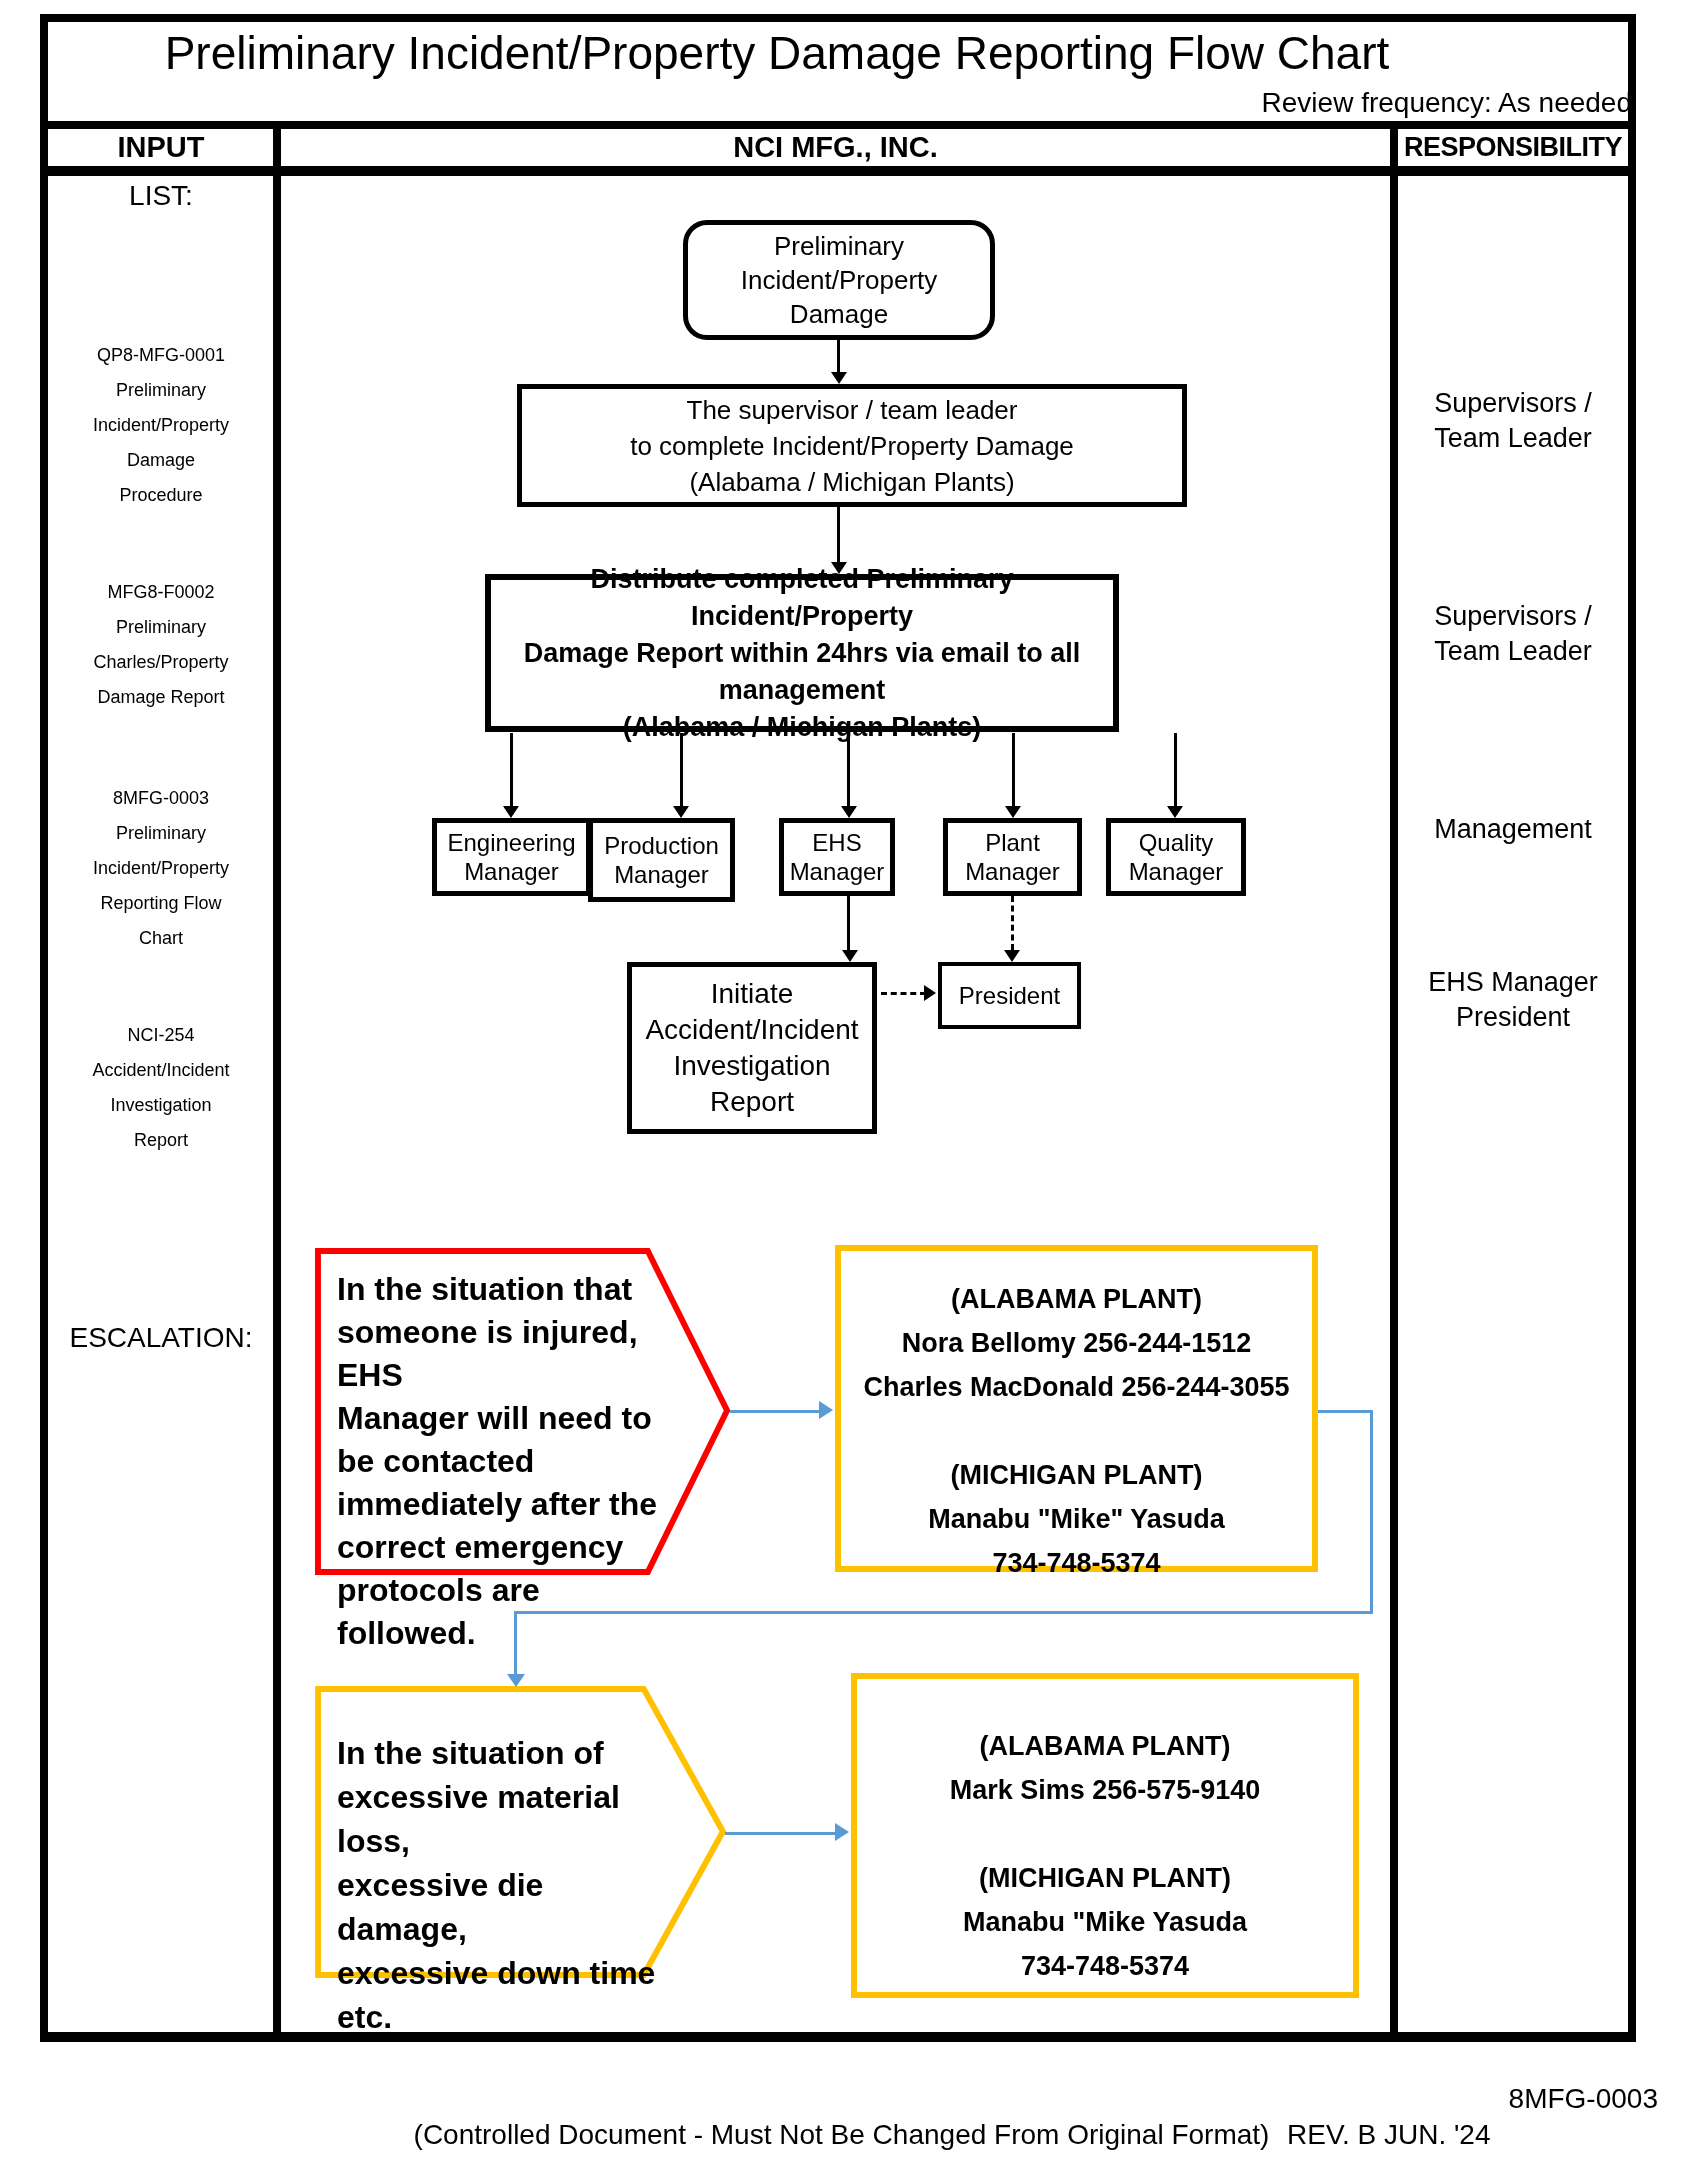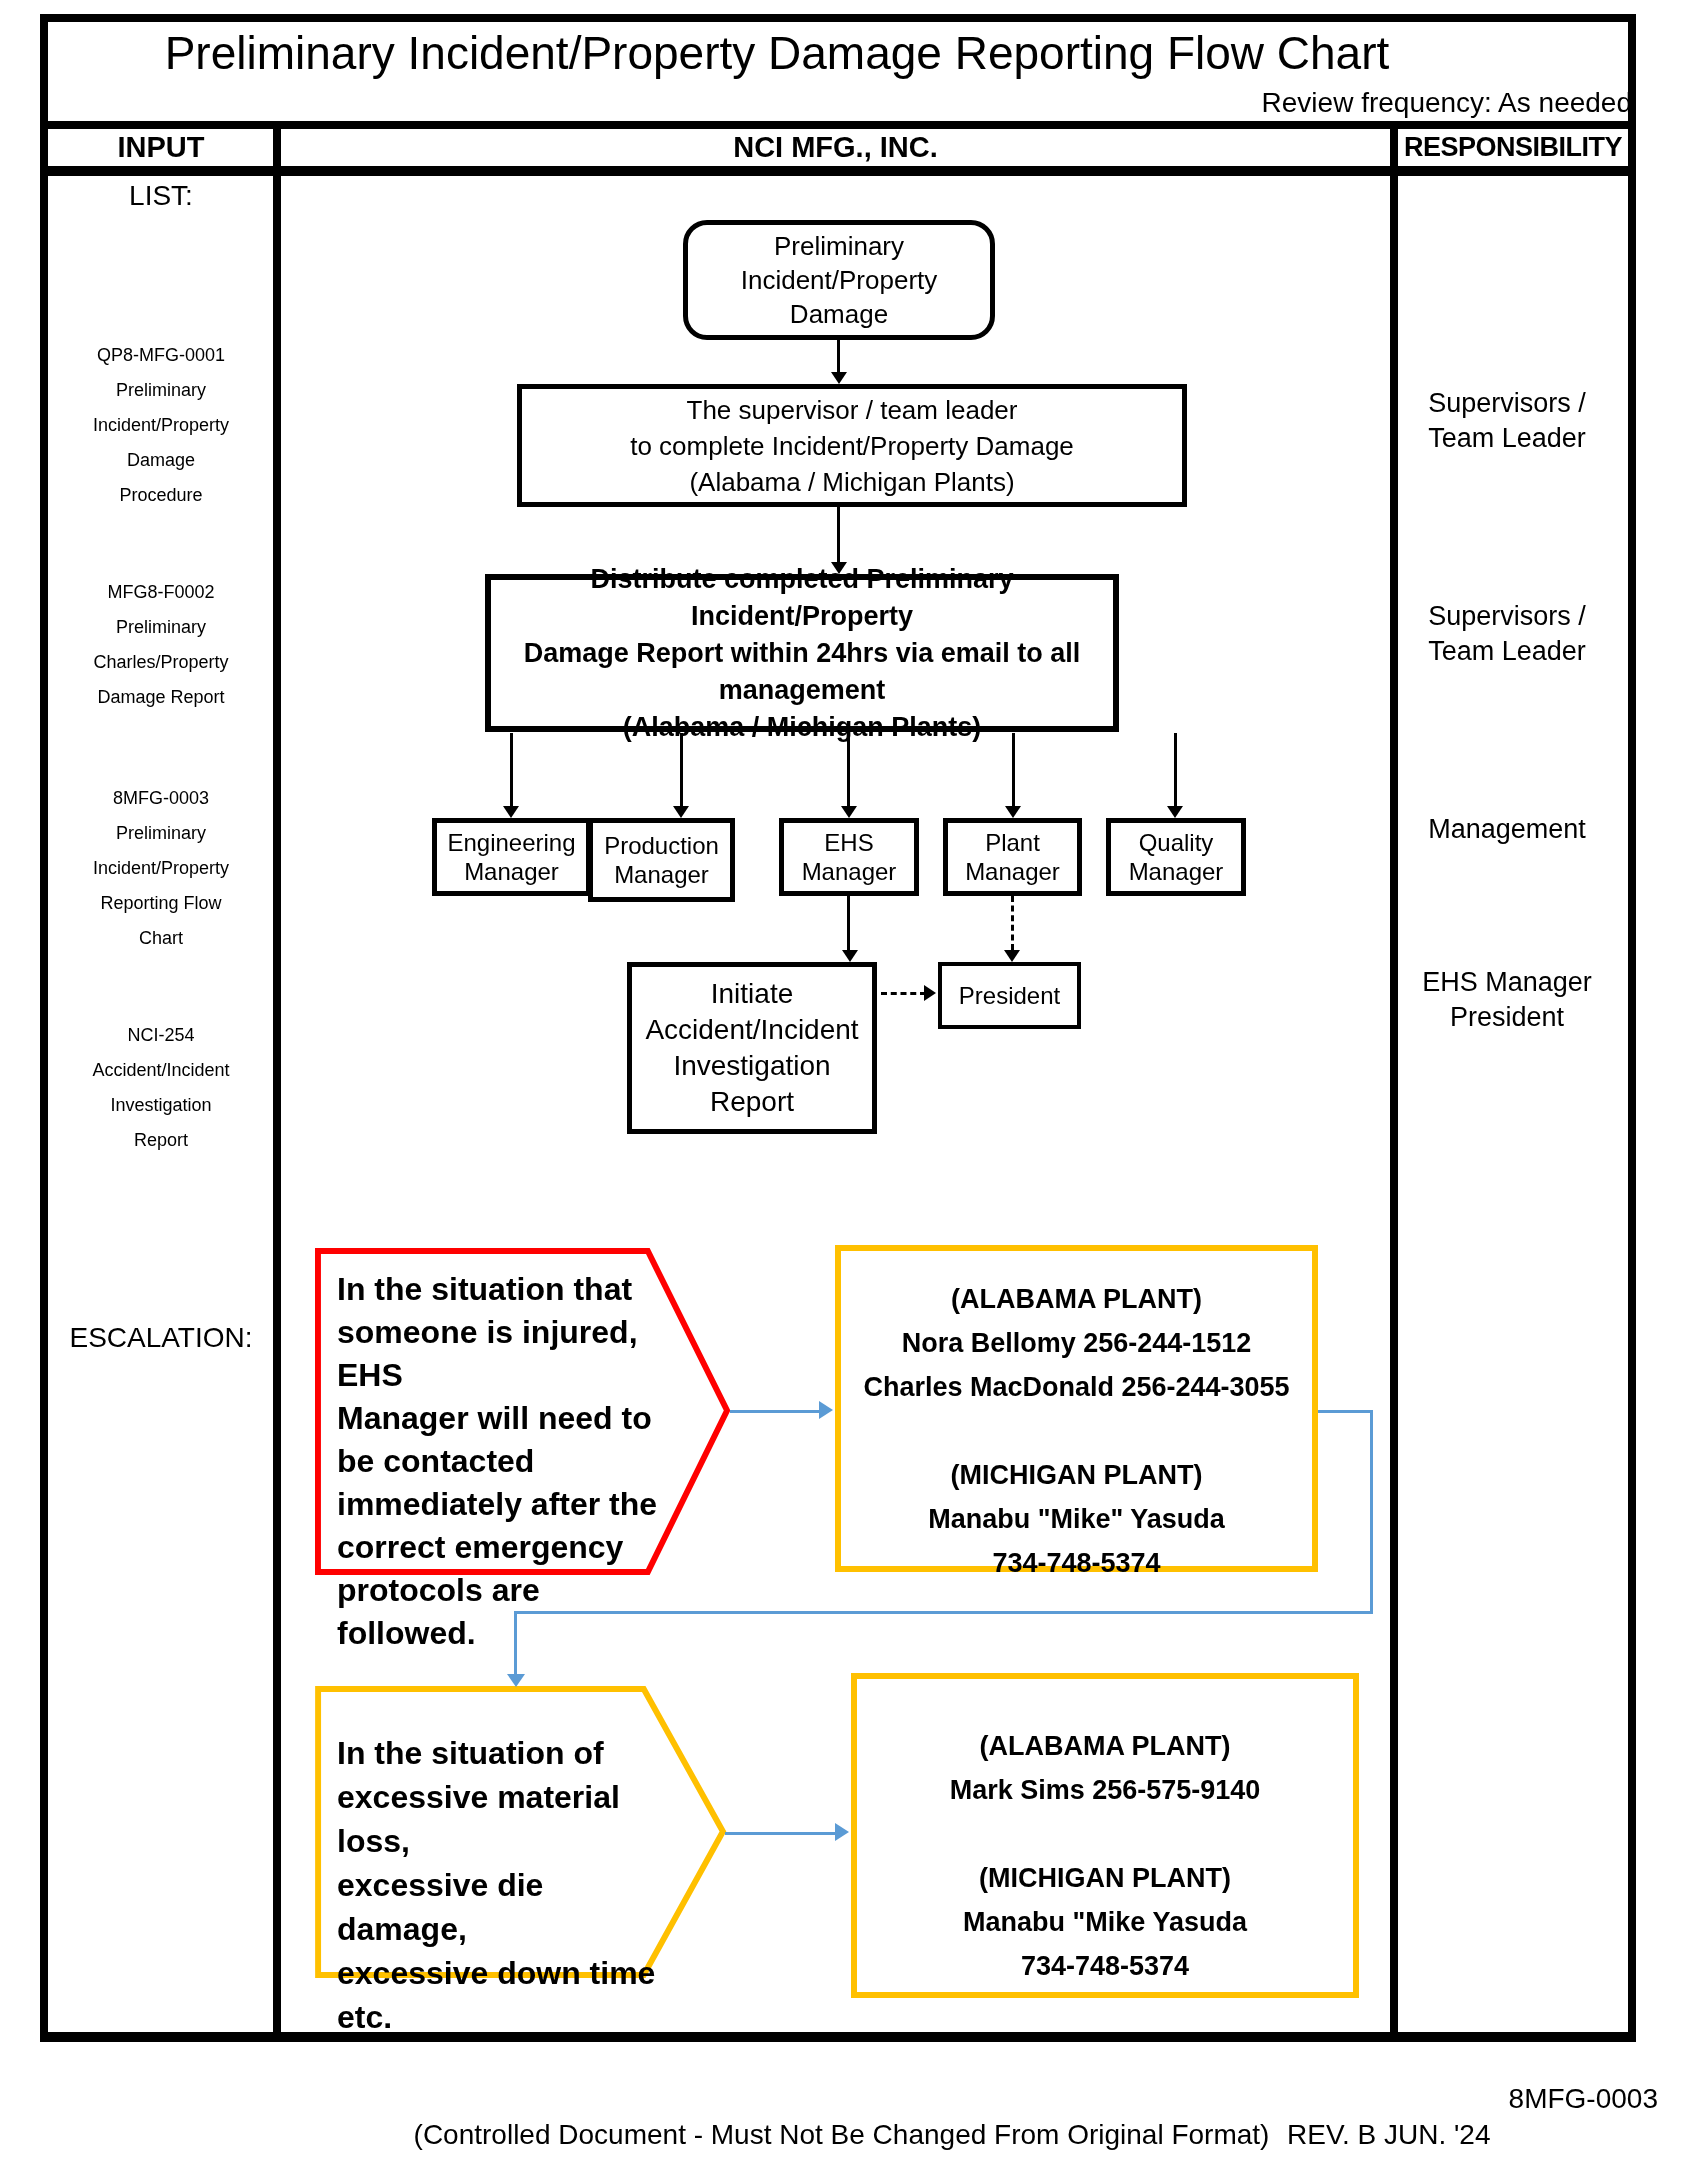--- a/index.html
+++ b/index.html
@@ -13,21 +13,21 @@
   .node{position:absolute;background:#fff;border:5px solid #000;box-sizing:border-box;}
   .head-down{position:absolute;width:0;height:0;border-left:8px solid transparent;
              border-right:8px solid transparent;border-top:12px solid #000;}
   .head-right{position:absolute;width:0;height:0;border-top:8px solid transparent;
               border-bottom:8px solid transparent;border-left:12px solid #000;}
   .bhead-down{position:absolute;width:0;height:0;border-left:9px solid transparent;
               border-right:9px solid transparent;border-top:13px solid #5B9BD5;}
   .bhead-right{position:absolute;width:0;height:0;border-top:9px solid transparent;
                border-bottom:9px solid transparent;border-left:14px solid #5B9BD5;}
   .leftcol{left:48px;width:226px;text-align:center;font-size:18px;line-height:35px;}
-  .rescol{left:1360px;width:230px;text-align:center;font-size:27px;line-height:35px;padding-left:32px;}
+  .rescol{left:1398px;width:230px;text-align:center;font-size:27px;line-height:35px;}
   .callout-text{font-size:32px;font-weight:700;line-height:43px;text-align:left;}
   .ybox{position:absolute;background:#fff;border:6px solid #FFC000;box-sizing:border-box;
         font-size:27px;font-weight:700;line-height:44px;text-align:center;}
 </style>
 </head>
 <body>
 
 <div id="page">
 
   <div class="bl" style="left:40px;top:14px;width:1596px;height:8px;"></div>
@@ -84,21 +84,21 @@
 (Alabama / Michigan Plants)</div>
 
   <div class="node ctr ml" style="left:485px;top:574px;width:634px;height:158px;border-width:6px;font-size:27px;line-height:37px;font-weight:bold;">Distribute completed Preliminary Incident/Property
 Damage Report within 24hrs via email to all management
 (Alabama / Michigan Plants)</div>
 
   <div class="node ctr ml" style="left:432px;top:818px;width:159px;height:78px;font-size:24px;line-height:29px;">Engineering
 Manager</div>
   <div class="node ctr ml" style="left:588px;top:818px;width:147px;height:84px;font-size:24px;line-height:29px;">Production
 Manager</div>
-  <div class="node ctr ml" style="left:779px;top:818px;width:140px;height:78px;font-size:24px;line-height:29px;">EHS
+  <div class="node ctr ml" style="left:779px;top:818px;width:116px;height:78px;font-size:24px;line-height:29px;">EHS
 Manager</div>
   <div class="node ctr ml" style="left:943px;top:818px;width:139px;height:78px;font-size:24px;line-height:29px;">Plant
 Manager</div>
   <div class="node ctr ml" style="left:1106px;top:818px;width:140px;height:78px;font-size:24px;line-height:29px;">Quality
 Manager</div>
 
   <div class="node ctr ml" style="left:627px;top:962px;width:250px;height:172px;font-size:28px;line-height:36px;">Initiate
 Accident/Incident
 Investigation
 Report</div>

